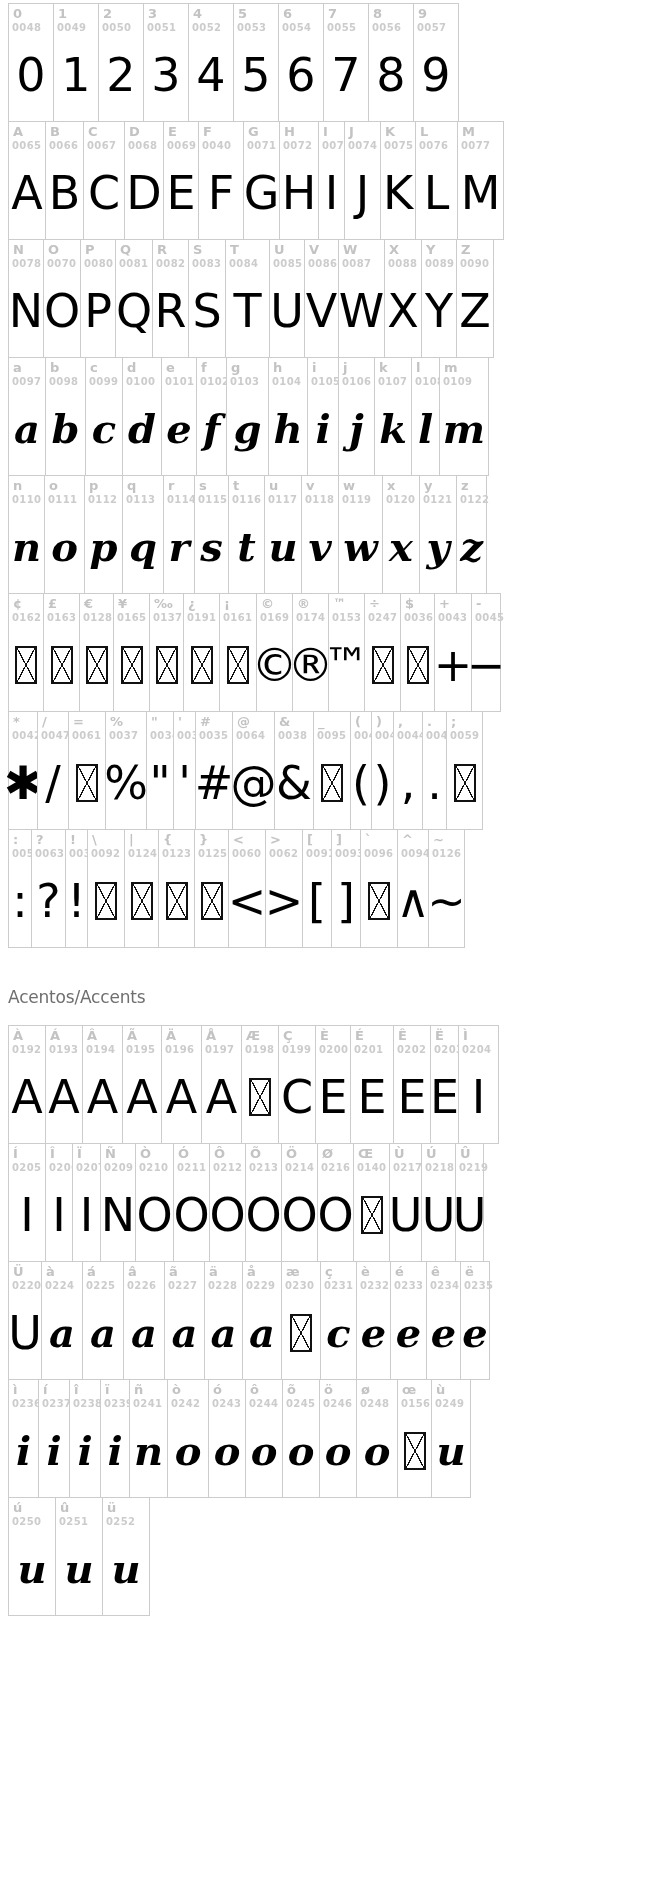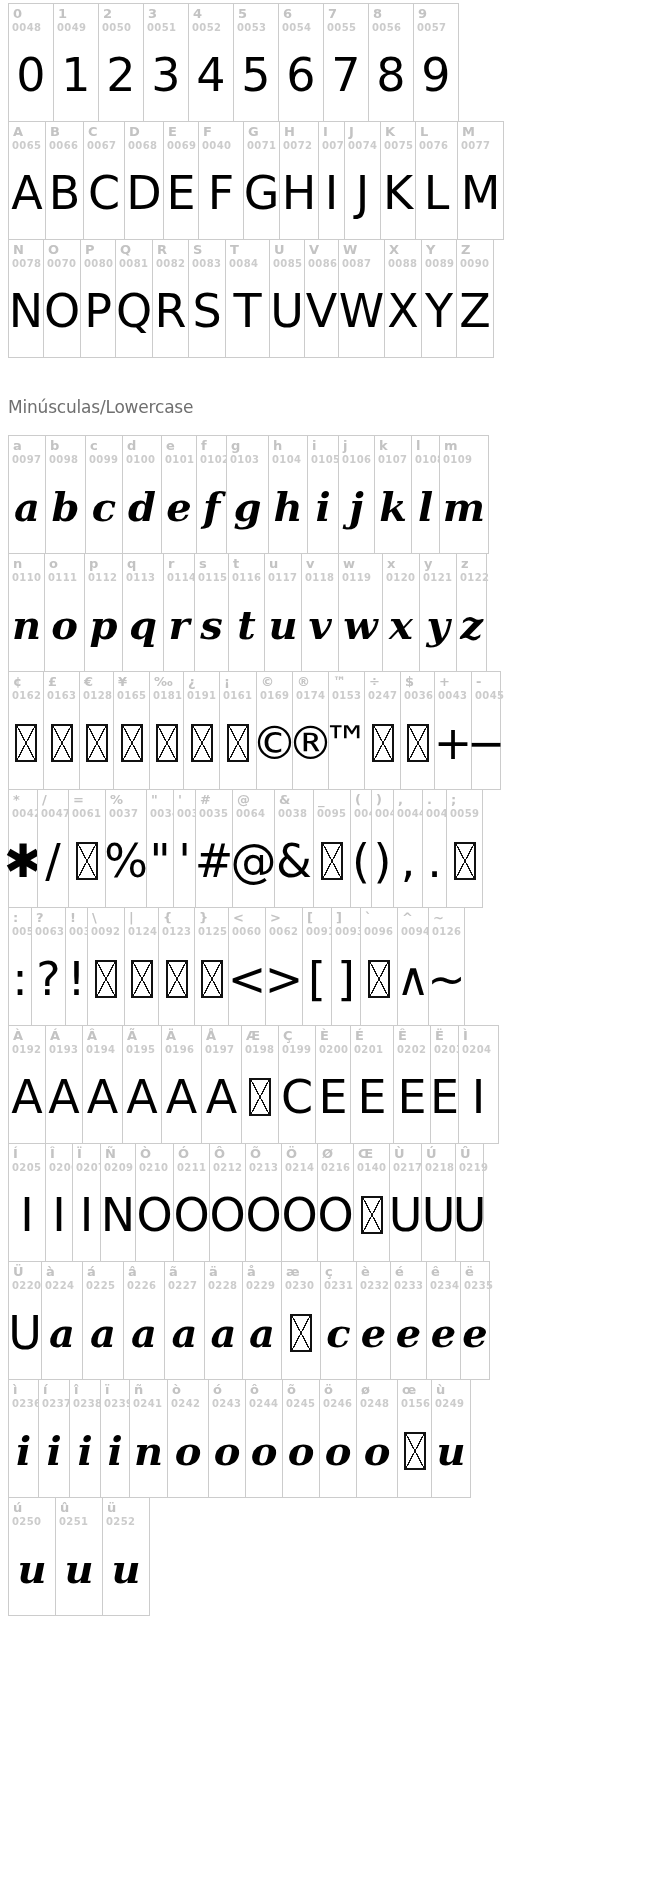--- a/index.html
+++ b/index.html
@@ -302,21 +302,20 @@
         <div class="cell" style="width: 38px;">
           <div class="lab">Z</div>
           <div class="code">0090</div>
           <div class="gwrap">
             <span class="glyph caps">Z</span>
           </div>
         </div>
       </div>
     </section>
     <section>
-      <h2 class="sec-title">Minúsculas/Lowercase</h2>
       <div class="crow">
         <div class="cell" style="width: 38px;">
           <div class="lab">a</div>
           <div class="code">0097</div>
           <div class="gwrap">
             <span class="glyph script">a</span>
           </div>
         </div>
         <div class="cell" style="width: 41px;">
           <div class="lab">b</div>
@@ -522,21 +521,21 @@
         </div>
         <div class="cell" style="width: 37px;">
           <div class="lab">¥</div>
           <div class="code">0165</div>
           <div class="gwrap">
             <div class="notdef"></div>
           </div>
         </div>
         <div class="cell" style="width: 35px;">
           <div class="lab">‰</div>
-          <div class="code">0181</div>
+          <div class="code">0137</div>
           <div class="gwrap">
             <div class="notdef"></div>
           </div>
         </div>
         <div class="cell" style="width: 37px;">
           <div class="lab">¿</div>
           <div class="code">0191</div>
           <div class="gwrap">
             <div class="notdef"></div>
           </div>
@@ -800,20 +799,21 @@
         <div class="cell" style="width: 37px;">
           <div class="lab">~</div>
           <div class="code">0126</div>
           <div class="gwrap">
             <span class="glyph caps">~</span>
           </div>
         </div>
       </div>
     </section>
     <section>
+      <h2 class="sec-title">Acentos/Accents</h2>
       <div class="crow">
         <div class="cell" style="width: 38px;">
           <div class="lab">À</div>
           <div class="code">0192</div>
           <div class="gwrap">
             <span class="glyph caps">A</span>
           </div>
         </div>
         <div class="cell" style="width: 38px;">
           <div class="lab">Á</div>

